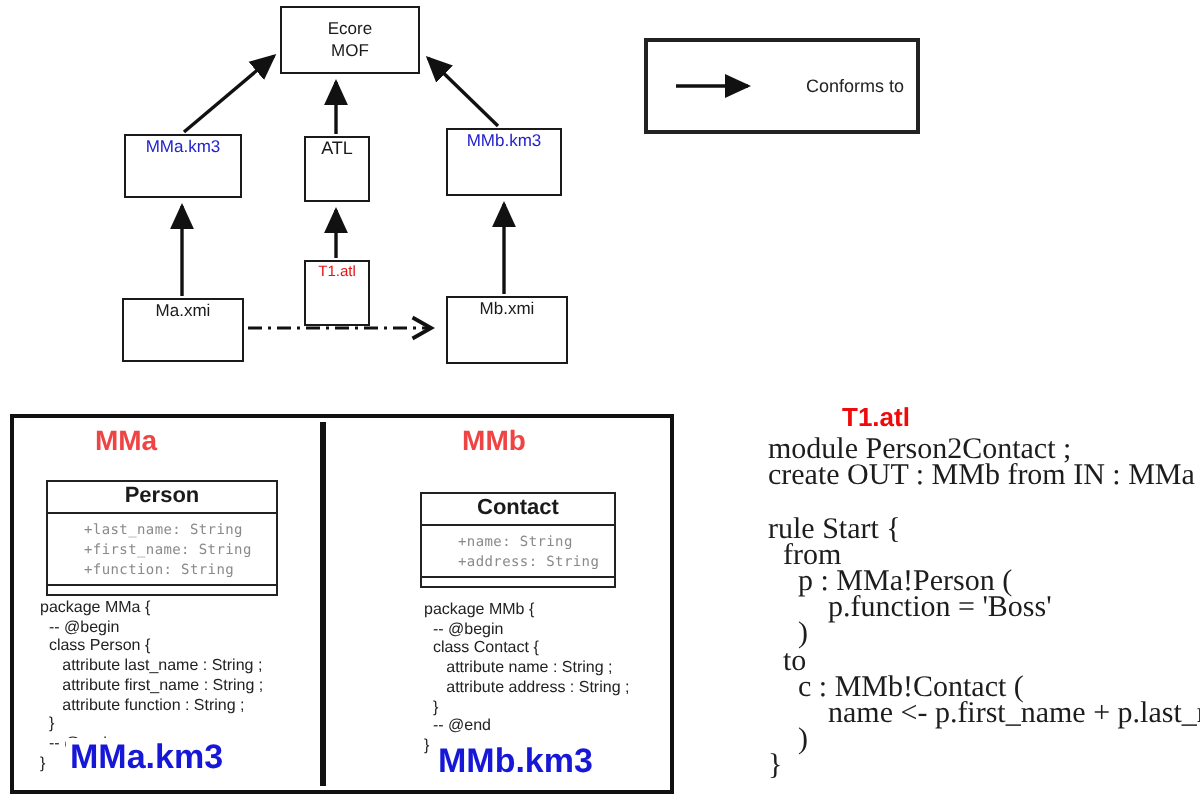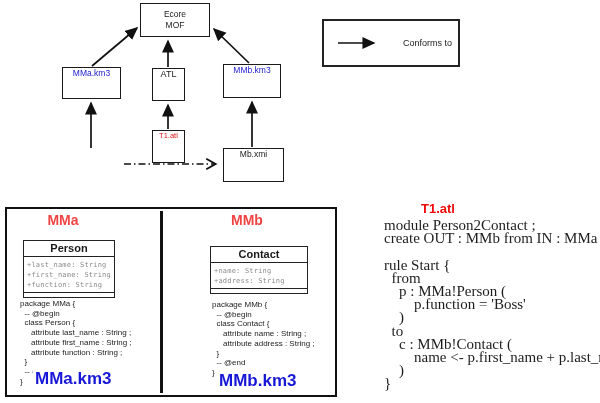--- a/index.html
+++ b/index.html
@@ -35,26 +35,26 @@
   
   #mm-box { position:absolute; left:5px; top:207px; width:332px; height:190px;
             border:2px solid #111; background:#fff; z-index:1; }
   #mm-divider { position:absolute; left:160px; top:211px; width:3px; height:182px; background:#111; z-index:2; }
   .panel-title { position:absolute; font-weight:bold; font-size:14px; color:#ef4444;
                  text-align:center; z-index:2; }
   #t-mma { left:28px;  top:212px; width:70px; }
   #t-mmb { left:212px; top:212px; width:70px; }
 
   .uml { position:absolute; background:#fff; border:1.6px solid #222; z-index:2; }
-  #uml-person  { left:23px;  top:240px; width:92px; }
+  #uml-person  { left:23px;  top:240px; width:116px; }
   #uml-contact { left:210px; top:246px; width:98px; }
   .uml-h { font-weight:bold; font-size:11px; text-align:center; padding:1px 0 2px;
            border-bottom:1.6px solid #222; }
   .uml-a { font-family:"DejaVu Sans Mono","Liberation Mono",monospace; font-size:7px;
-           color:#8a8a8a; padding:3px 3px 2px; line-height:10px; letter-spacing:0.2px; }
+           color:#8a8a8a; padding:3px 3px 2px; line-height:10px; letter-spacing:0.2px;margin-left:15px; }
   .uml-o { border-top:1.6px solid #222; height:5px; }
 
   .km3 { position:absolute; margin:0; font-family:"Liberation Sans","DejaVu Sans",sans-serif;
          font-size:8px; line-height:9.7px; white-space:pre; color:#222; z-index:2; }
   #km3-a { left:20px;  top:299px; }
   #km3-b { left:212px; top:300px; }
   .km3-label { position:absolute; font-weight:bold; font-size:17px; color:#1717d8; z-index:3;
                background:#fff; padding:0 2px; }
   #lab-a { left:33px;  top:369px; }
   #lab-b { left:217px; top:371px; }
@@ -90,20 +90,21 @@
   </svg>
 
   <div class="node two-line" id="n-ecore">
     <span>Ecore</span>
     <span>MOF</span>
   </div>
   <div class="node blue" id="n-mma">MMa.km3</div>
   <div class="node" id="n-atl">ATL</div>
   <div class="node blue" id="n-mmb">MMb.km3</div>
   <div class="node red" id="n-t1atl">T1.atl</div>
+  <div class="node" id="n-maxmi">Ma.xmi</div>
   <div class="node" id="n-mbxmi">Mb.xmi</div>
 
   <div id="legend">
     <div class="lrow">
       <svg class="lar" viewBox="0 0 46 12">
         <line x1="2" y1="6" x2="38" y2="6" stroke="#111" stroke-width="1.7" marker-end="url(#mk-solid)"></line>
       </svg>
       <span class="llab">Conforms to</span>
     </div>
   </div>

